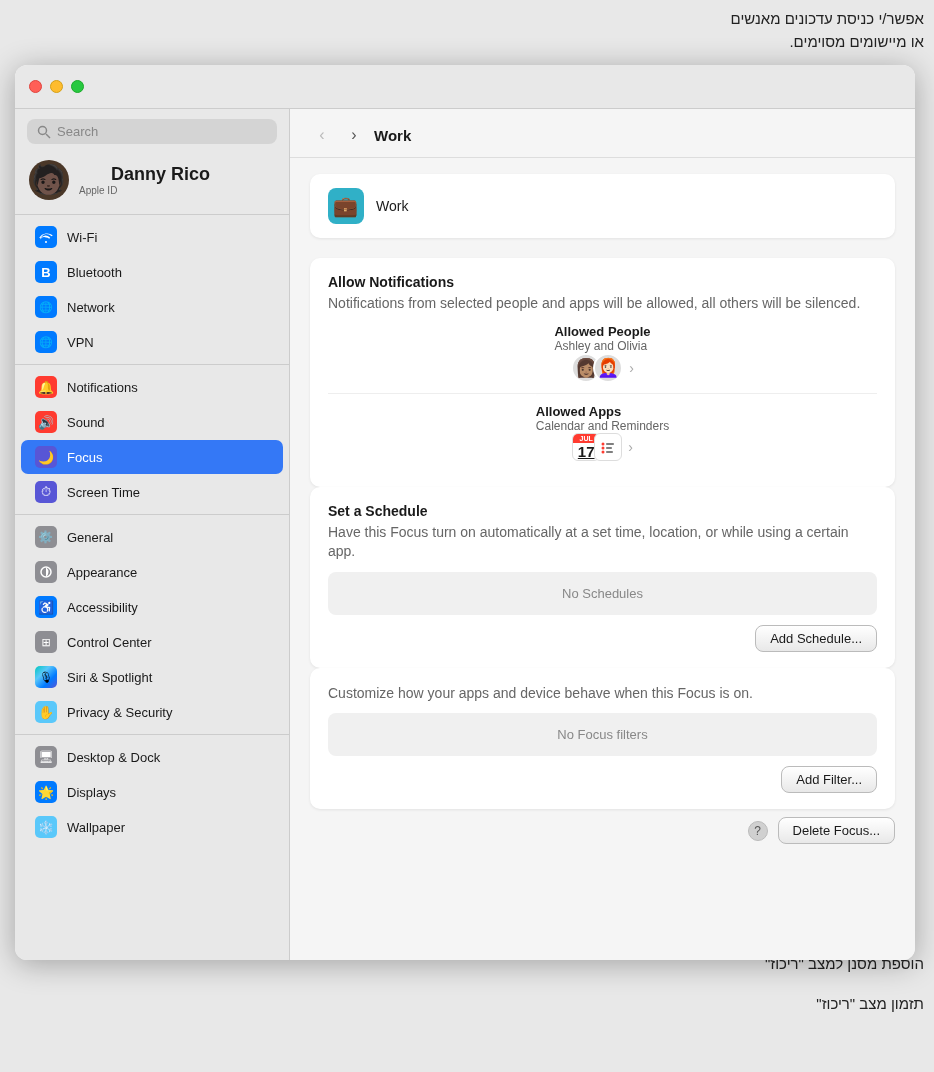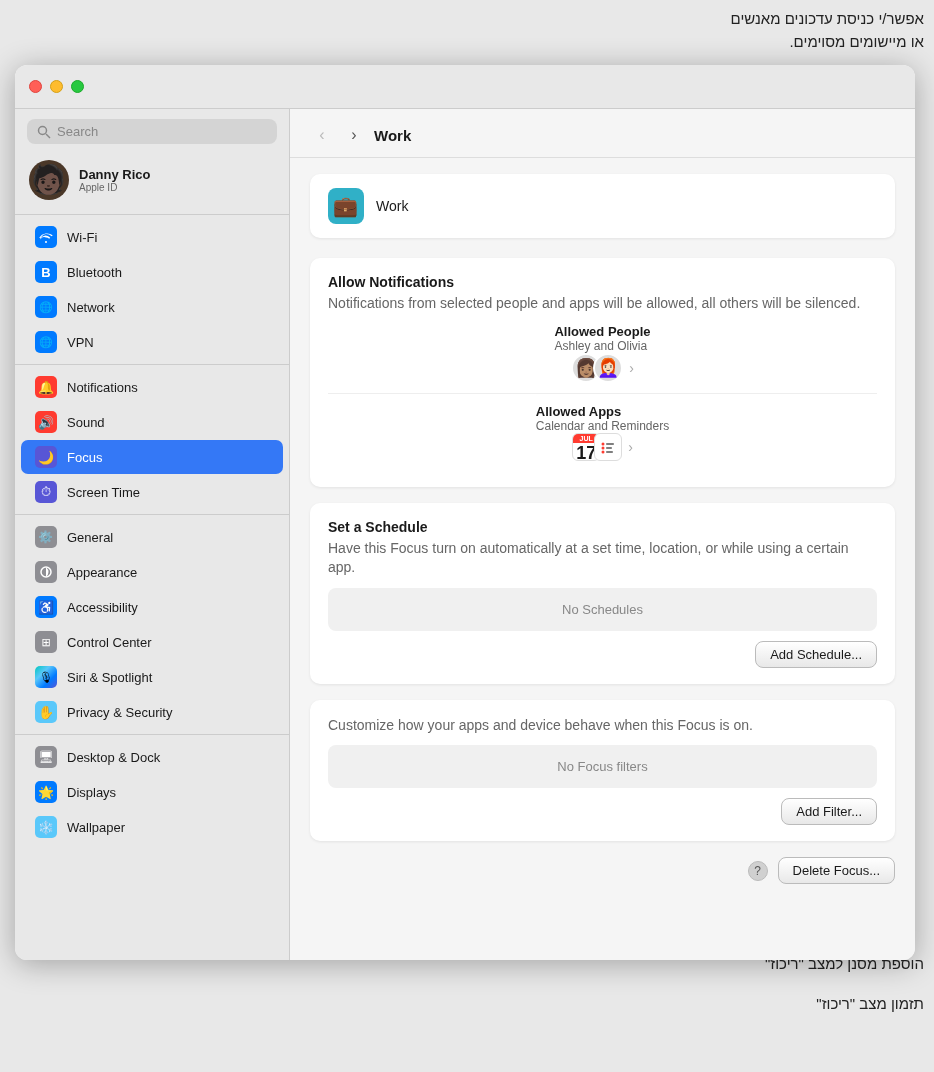--- a/index.html
+++ b/index.html
@@ -146,23 +146,24 @@
       align-items: center;
       justify-content: center;
     }
 
     .avatar-emoji {
       font-size: 28px;
       line-height: 1;
     }
 
     .user-info .user-name {
-      font-size: 13px;
+      font-size: 18px;
       font-weight: 600;
       color: #1a1a1a;
+      margin-left: 32px;
     }
 
     .user-info .user-sub {
       font-size: 10px;
       color: #666;
     }
 
     .sidebar-separator {
       height: 1px;
       background: #ccc;
@@ -293,21 +294,20 @@
     .focus-name {
       font-size: 14px;
       font-weight: 500;
       color: #1a1a1a;
     }
 
     .section-block {
       background: #fff;
       border-radius: 10px;
       padding: 16px 18px;
-      margin-bottom: 16px;
       box-shadow: 0 1px 3px rgba(0,0,0,0.08);
     }
 
     .section-title {
       font-size: 14px;
       font-weight: 600;
       color: #1a1a1a;
       margin-bottom: 4px;
     }
 
@@ -395,21 +395,21 @@
       background: #ff3b30;
       color: #fff;
       font-size: 7px;
       font-weight: 600;
       width: 100%;
       text-align: center;
       padding: 1px 0;
     }
 
     .cal-num {
-      font-size: 18px;
+      font-size: 15px;
       font-weight: 700;
       color: #1a1a1a;
       line-height: 1.2;
       text-decoration: underline;
     }
 
     .reminders-icon {
       width: 28px;
       height: 28px;
       border-radius: 6px;

